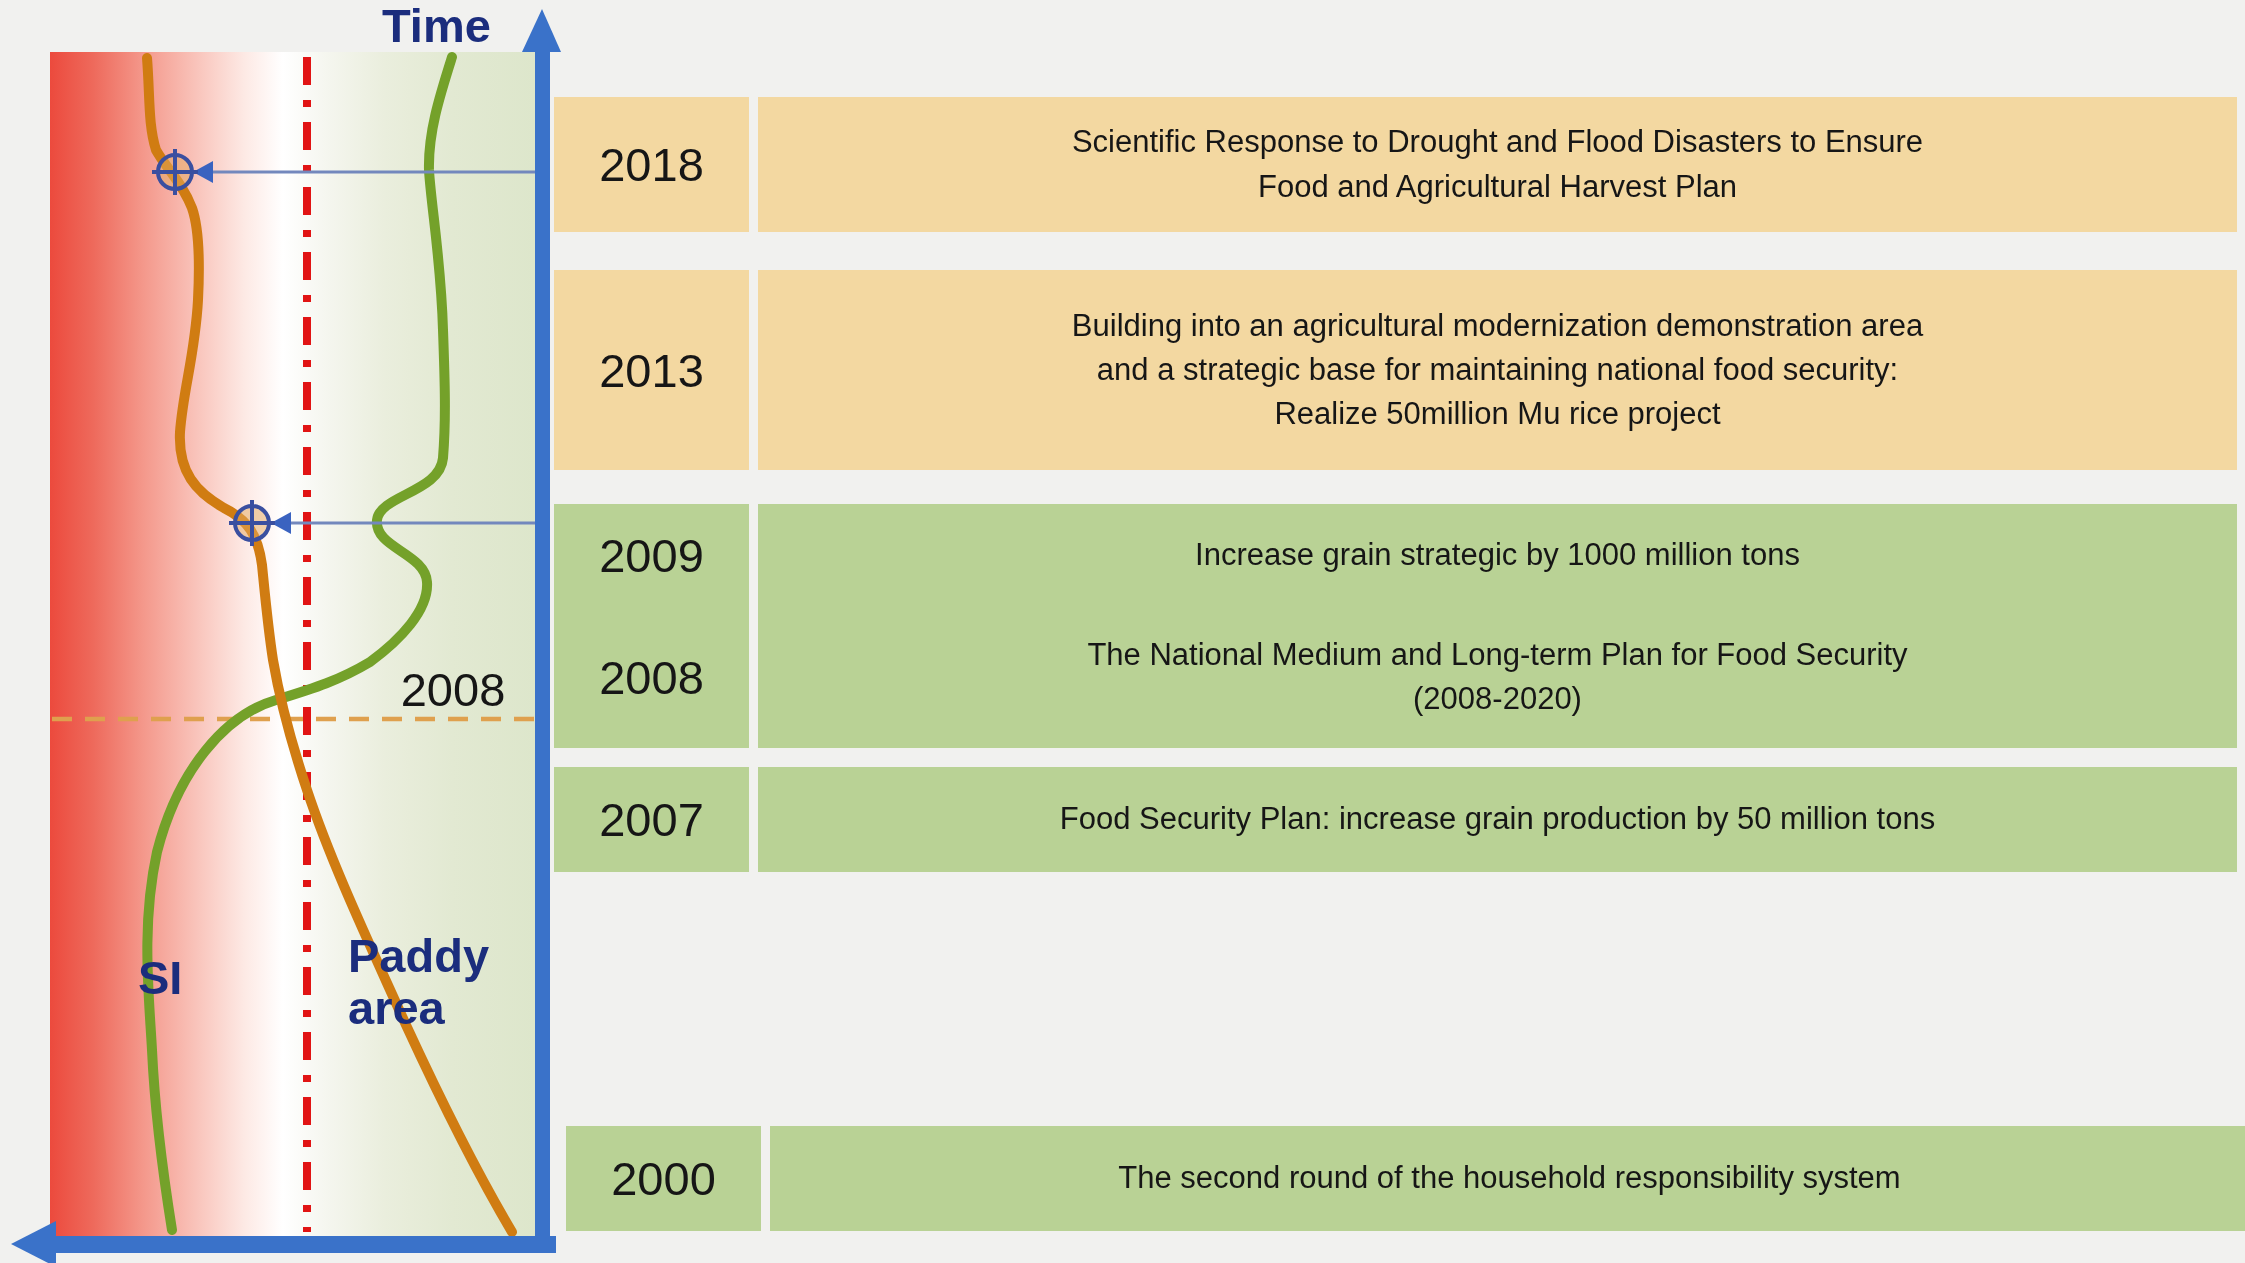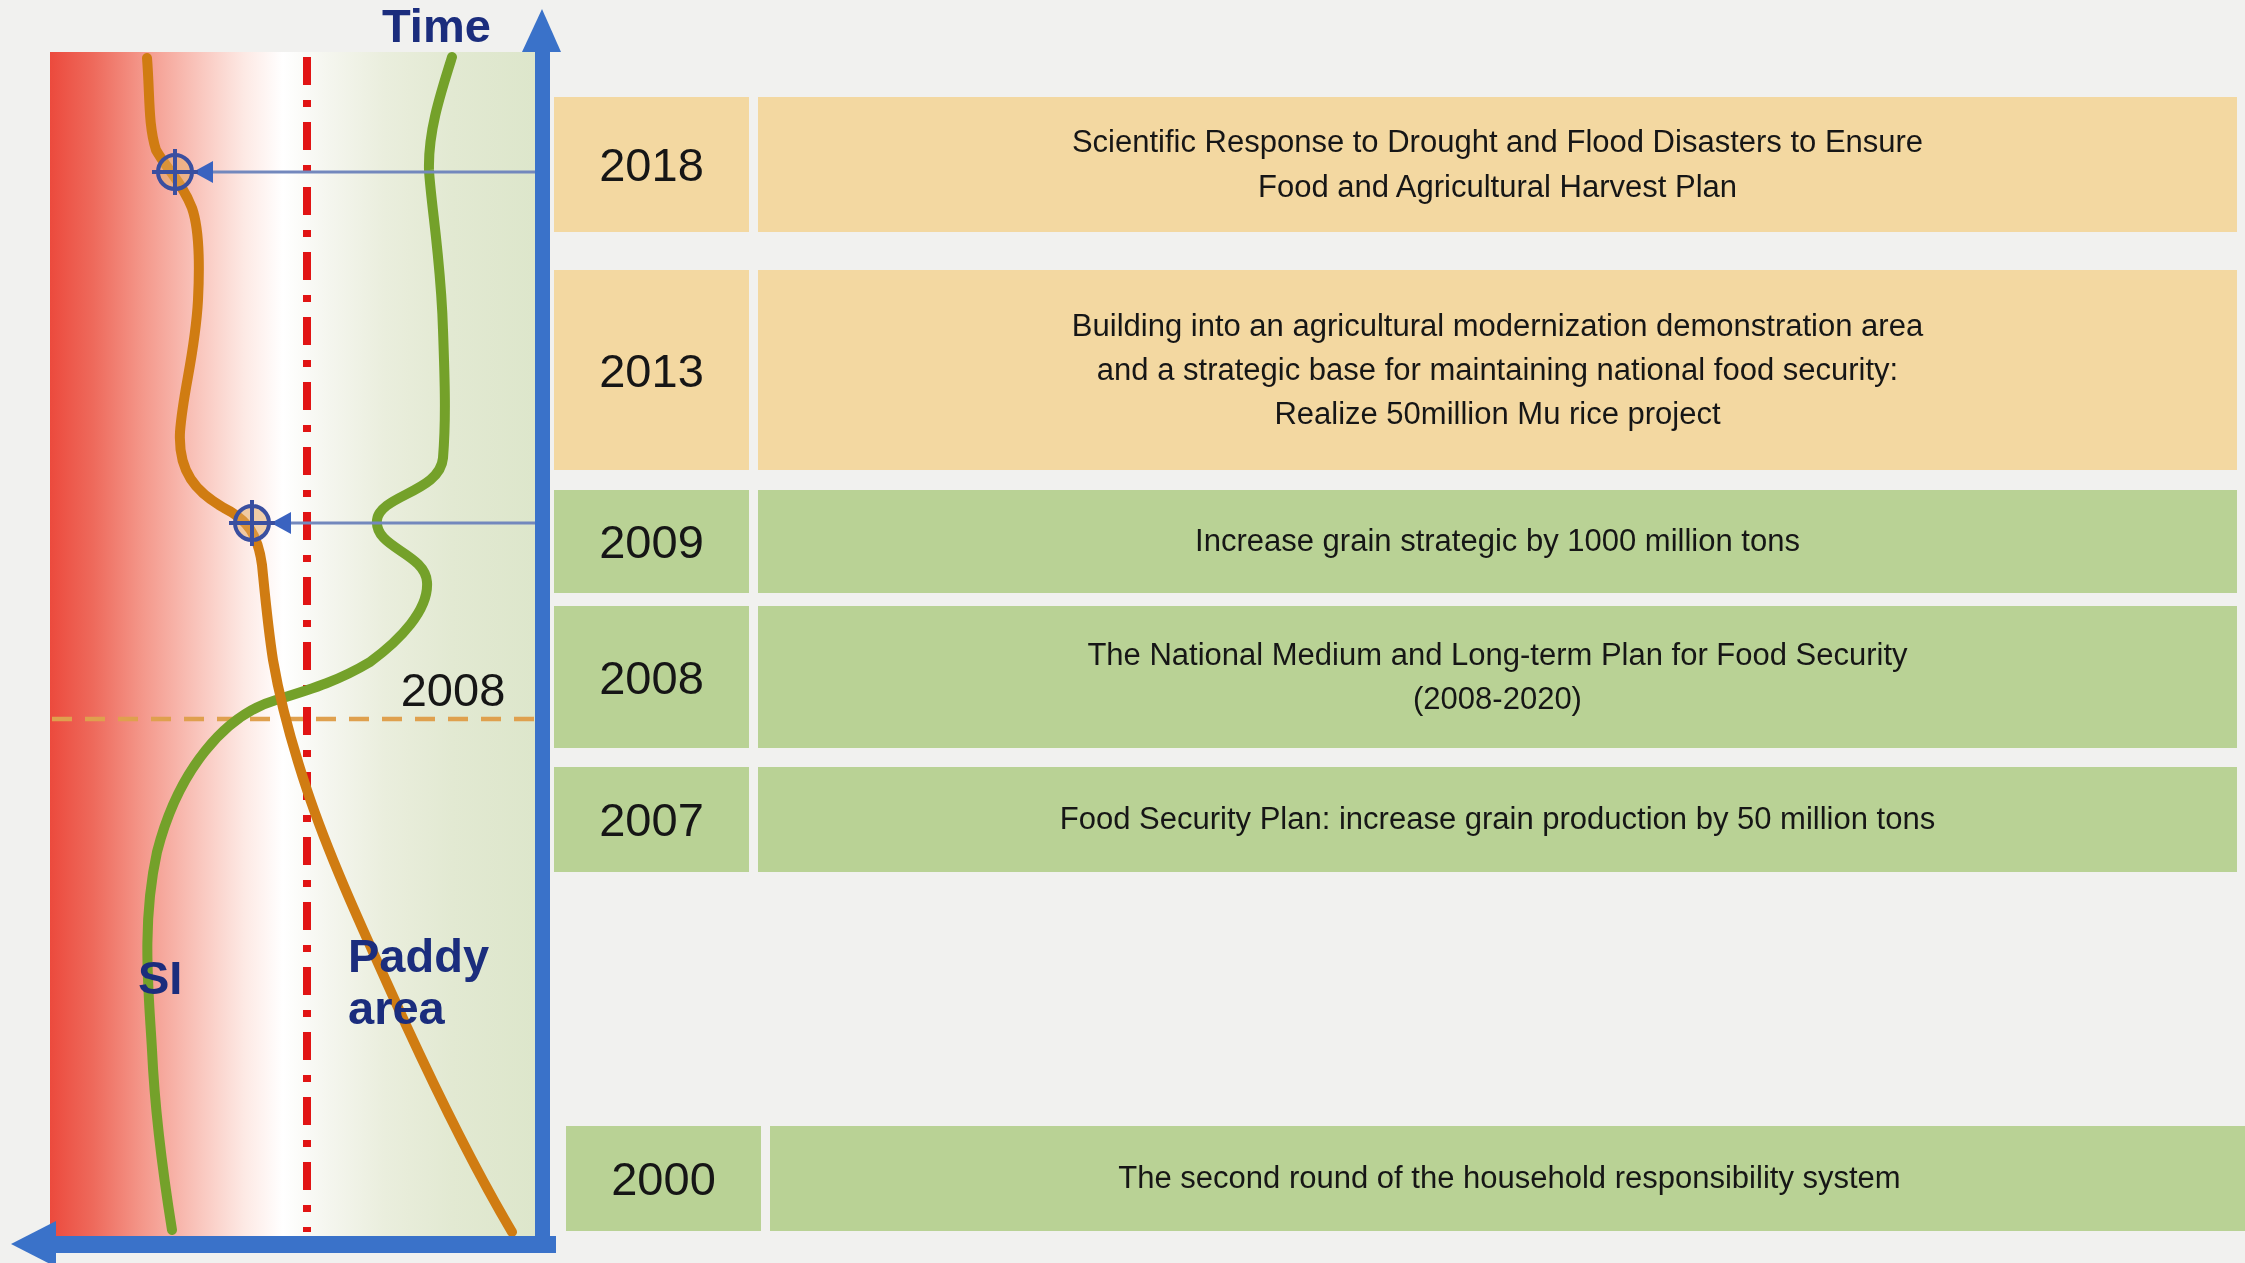--- a/index.html
+++ b/index.html
@@ -178,21 +178,21 @@
     </div>
 
     <div class="row" style="top:270px; height:200px;" data-theme="tan">
       <div class="cell year-cell">2013</div>
       <div class="col-sep"></div>
       <div class="cell desc-cell">Building into an agricultural modernization demonstration area
 and a strategic base for maintaining national food security:
 Realize 50million Mu rice project</div>
     </div>
 
-    <div class="row" style="top:490px; height:103px;" data-theme="green">
+    <div class="row" style="top:504px; height:103px;" data-theme="green">
       <div class="cell year-cell">2009</div>
       <div class="col-sep"></div>
       <div class="cell desc-cell">Increase grain strategic by 1000 million tons</div>
     </div>
 
     <div class="row" style="top:606px; height:142px;" data-theme="green">
       <div class="cell year-cell">2008</div>
       <div class="col-sep"></div>
       <div class="cell desc-cell">The National Medium and Long-term Plan for Food Security
 (2008-2020)</div>

